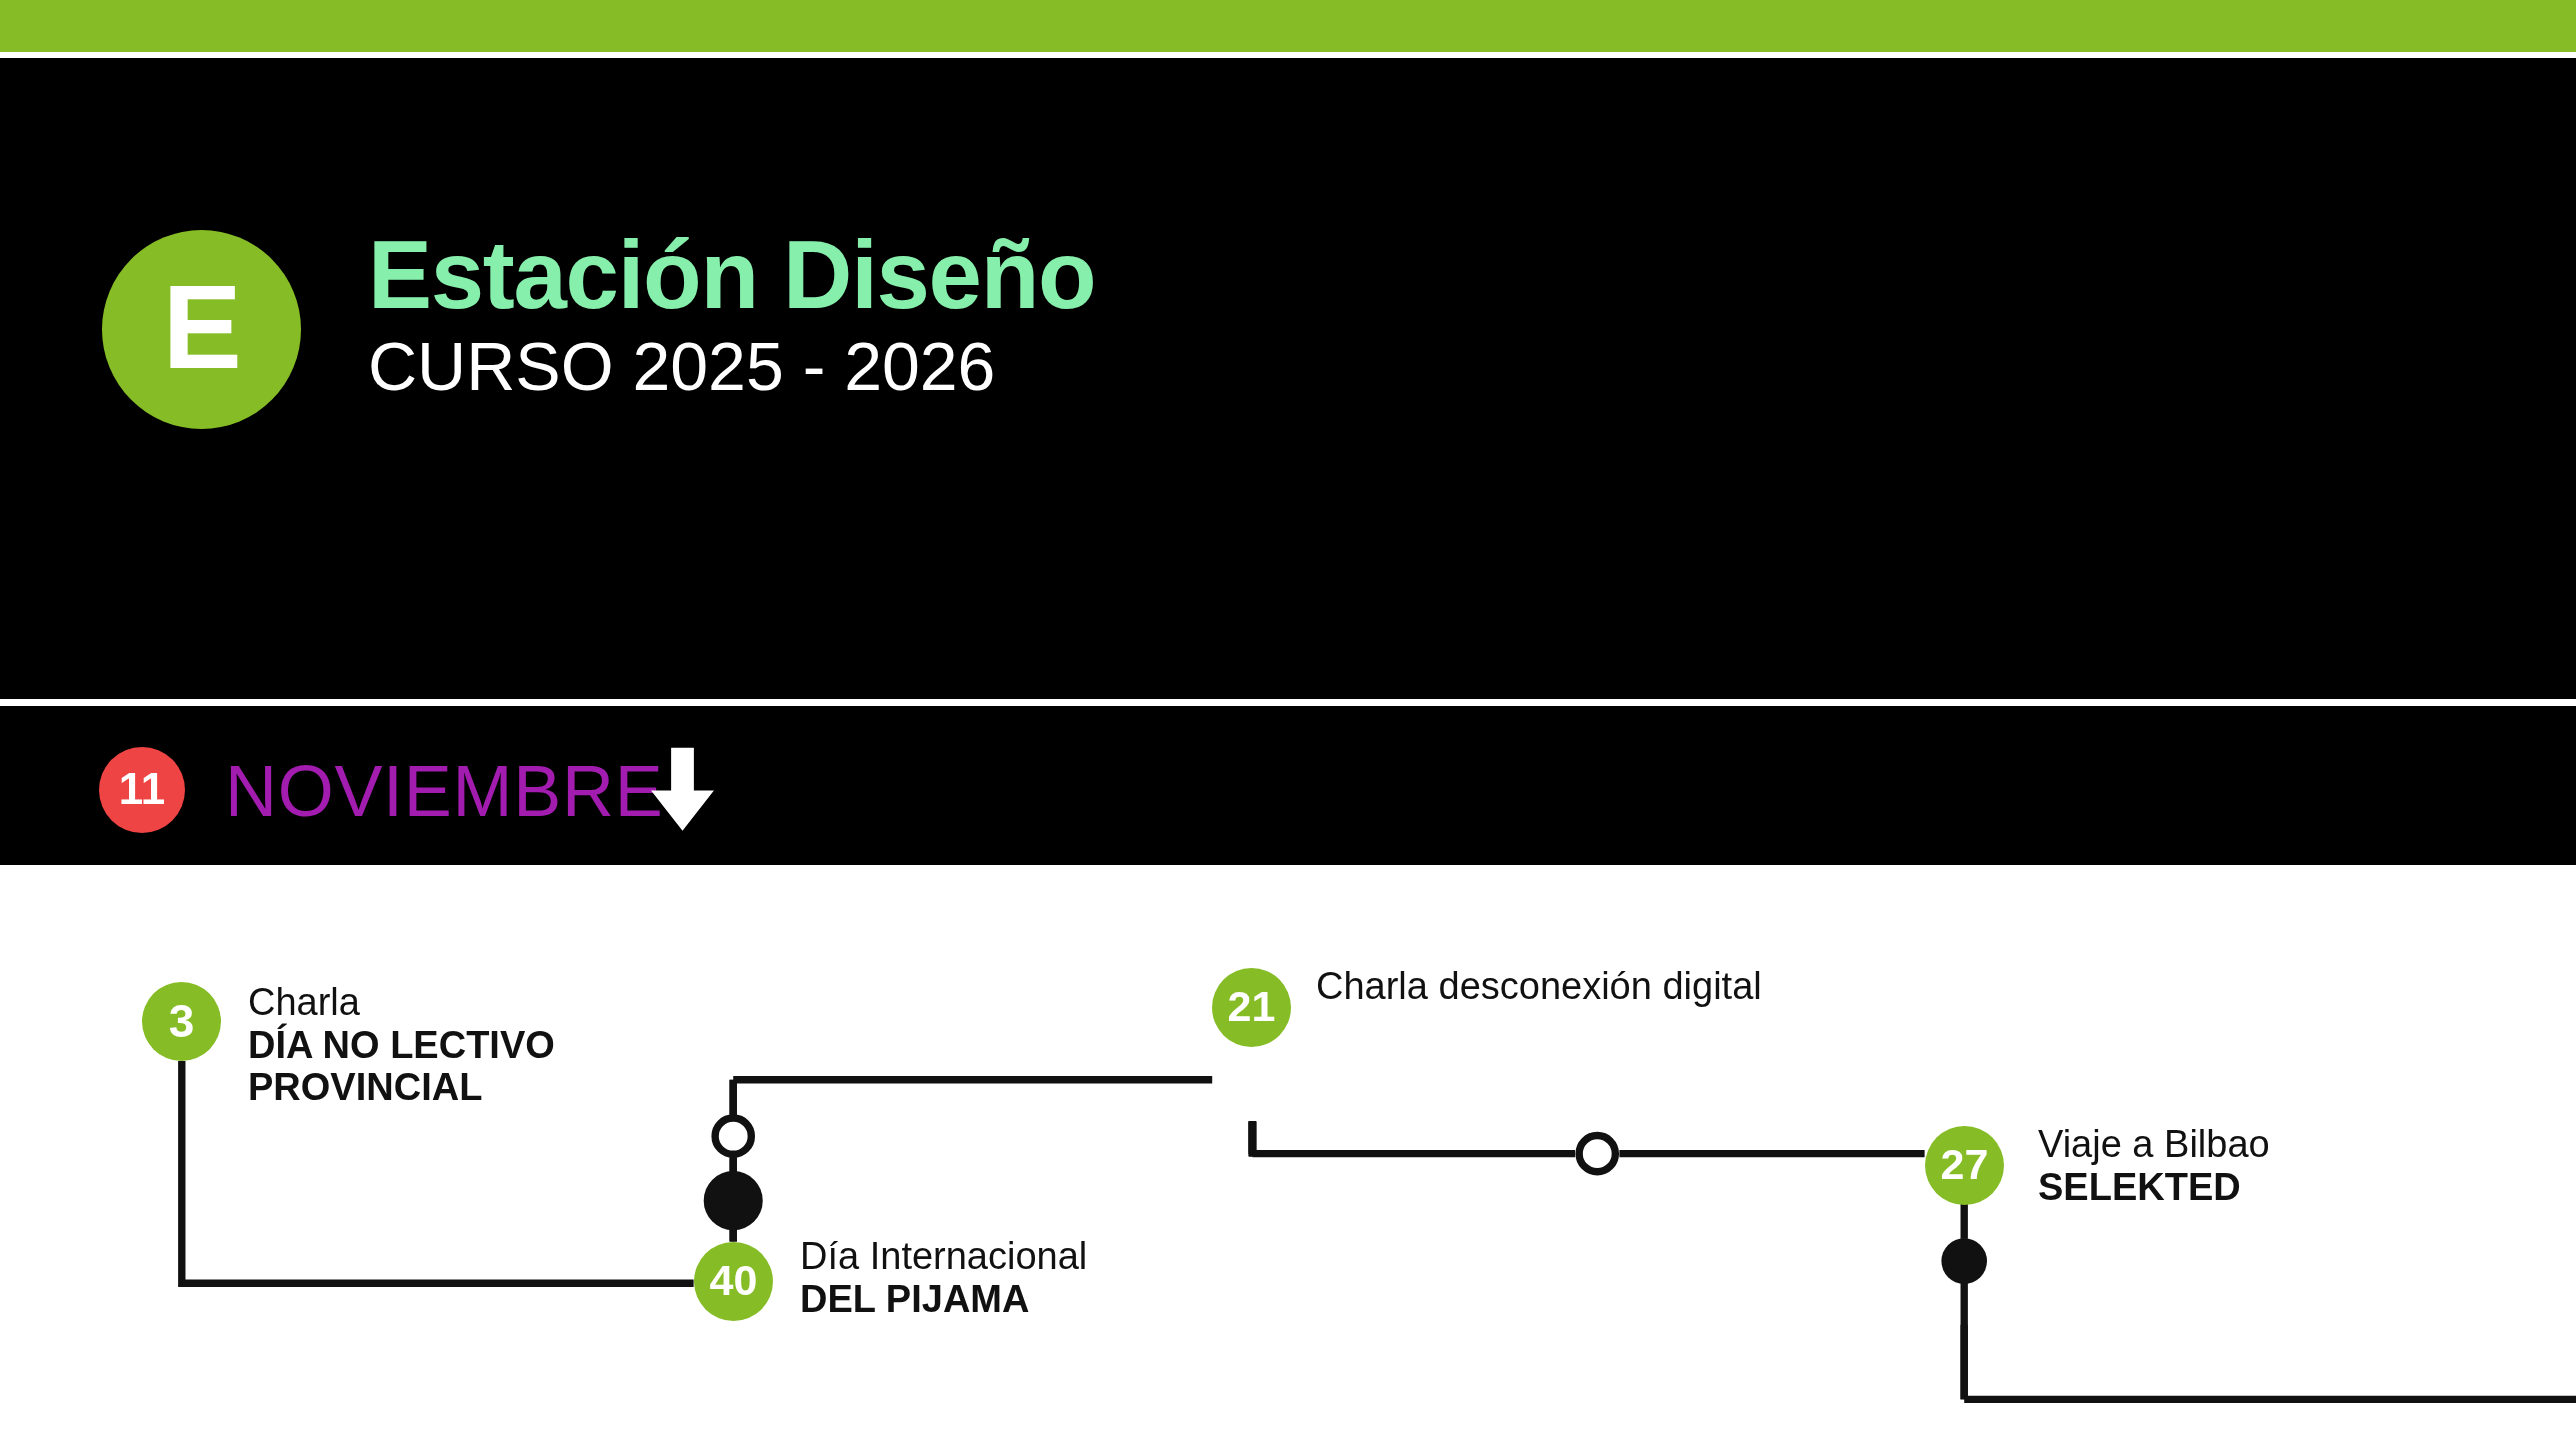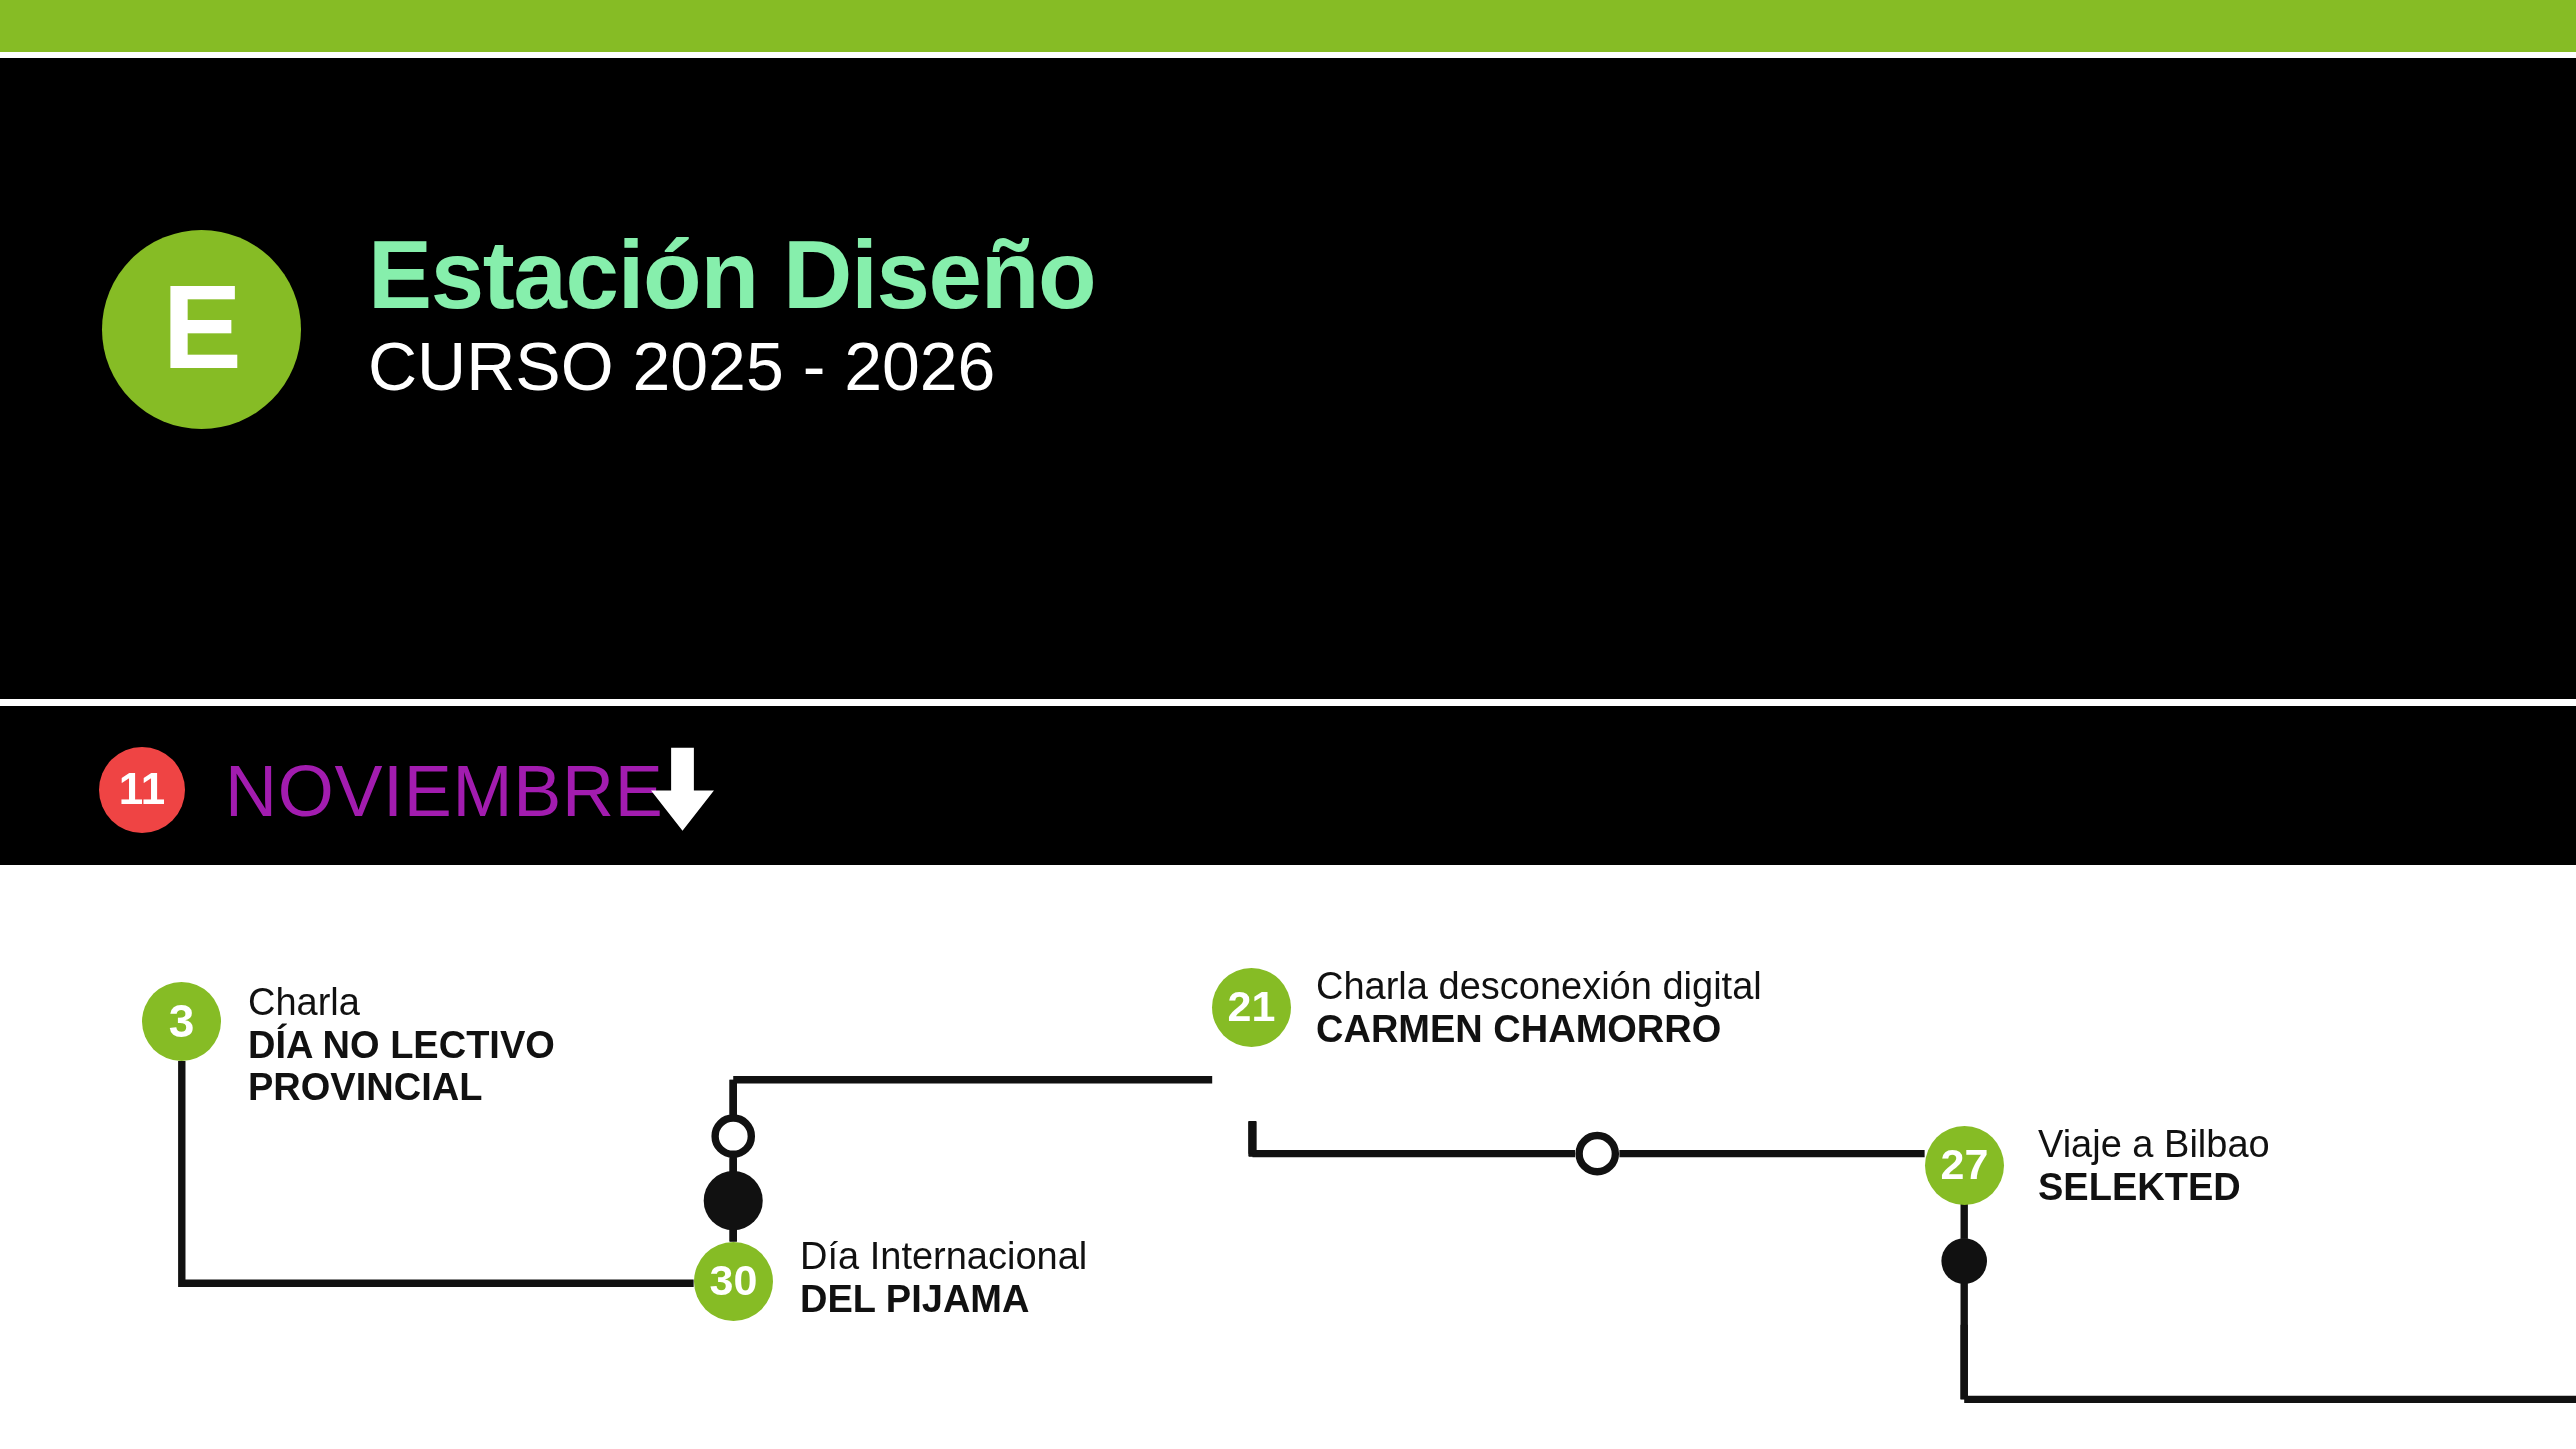--- a/index.html
+++ b/index.html
@@ -174,21 +174,21 @@
       <circle cx="2381" cy="430" r="27" fill="#ffffff" stroke="#111111" stroke-width="11"></circle>
 
       <circle cx="2928" cy="590" r="34" fill="#111111"></circle>
     </svg>
   </div>
 
   <div class="day-badge d-3">
     <span>3</span>
   </div>
   <div class="day-badge d-20">
-    <span>30</span>
+    <span>40</span>
   </div>
   <div class="day-badge d-21">
     <span>21</span>
   </div>
   <div class="day-badge d-27">
     <span>27</span>
   </div>
 
   <div class="event-label ev-3">
     <div class="line1">Charla</div>
@@ -196,21 +196,20 @@
     <div class="line3">PROVINCIAL</div>
   </div>
 
   <div class="event-label ev-20">
     <div class="line1">Día Internacional</div>
     <div class="line2">DEL PIJAMA</div>
   </div>
 
   <div class="event-label ev-21">
     <div class="line1">Charla desconexión digital</div>
-    <div class="line2">CARMEN CHAMORRO</div>
   </div>
 
   <div class="event-label ev-27">
     <div class="line1">Viaje a Bilbao</div>
     <div class="line2">SELEKTED</div>
   </div>
 
 </div>
 
 

